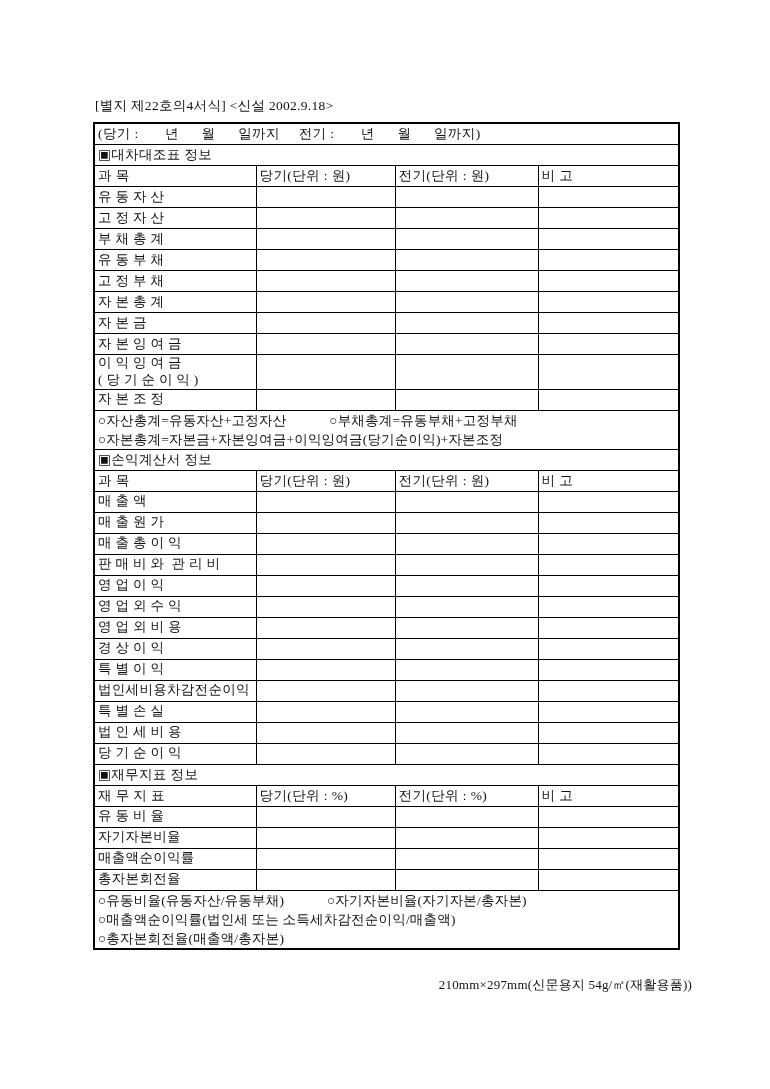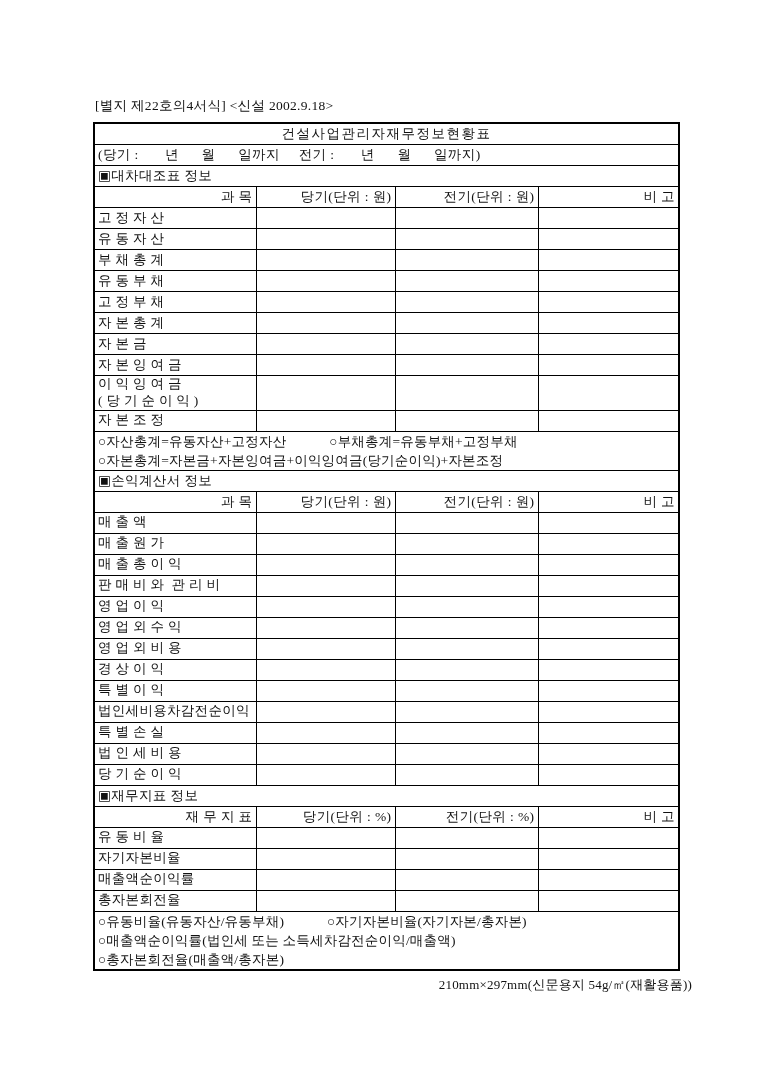--- a/index.html
+++ b/index.html
@@ -16,21 +16,21 @@
     position:absolute;left:93px;top:122px;width:585px;
     border-collapse:collapse;table-layout:fixed;border:2px solid #000;
   }
   table.form td{
     border:1px solid #000;vertical-align:middle;font-size:13.5px;
     padding:0 3px;overflow:hidden;height:20px;
   }
   .title-cell{height:21px;text-align:center;font-size:14.5px;letter-spacing:1.5px}
   .period-cell{height:20px;text-align:left;white-space:pre;letter-spacing:.4px}
   .sec-heading{height:19px;padding-left:4px;letter-spacing:.4px}
-  .col-head{height:20px;text-align:right;letter-spacing:.4px}
+  .col-head{height:20px;text-align:left;letter-spacing:.4px}
   .label-cell{white-space:pre-wrap;padding-left:4px;letter-spacing:.3px;line-height:1.25}
   .indent{padding-left:13px}
   .tall-row td{height:36px}
   .is-row td{height:18px}
   .note-cell{white-space:pre-wrap;line-height:19px;padding:2px 4px;letter-spacing:.2px}
   .footer{
     position:absolute;top:976px;right:78px;font-size:13px;letter-spacing:.2px;white-space:pre;
   }
 </style>
 </head>
@@ -42,42 +42,39 @@
 
   <table class="form">
     <colgroup>
       <col style="width:162px">
         <col style="width:139px">
         <col style="width:143px">
         <col style="width:141px">
     </colgroup>
     <tbody id="form-body">
       <tr>
-        <td colspan="4" class="title-cell">건설사업관리자재무정보현황표</td>
-      </tr>
-      <tr>
         <td colspan="4" class="period-cell">(당기 :       년      월      일까지     전기 :       년      월      일까지)</td>
       </tr>
     <tr>
           <td class="sec-heading" colspan="4">▣대차대조표 정보</td>
         </tr>
         <tr>
           <td class="col-head">과 목</td>
           <td class="col-head">당기(단위 : 원)</td>
           <td class="col-head">전기(단위 : 원)</td>
           <td class="col-head">비 고</td>
         </tr>
         <tr>
+          <td class="label-cell indent">유 동 자 산</td>
+          <td class="value-cell"></td>
+          <td class="value-cell"></td>
+          <td class="value-cell"></td>
+        </tr>
+        <tr>
           <td class="label-cell indent">고 정 자 산</td>
-          <td class="value-cell"></td>
-          <td class="value-cell"></td>
-          <td class="value-cell"></td>
-        </tr>
-        <tr>
-          <td class="label-cell indent">유 동 자 산</td>
           <td class="value-cell"></td>
           <td class="value-cell"></td>
           <td class="value-cell"></td>
         </tr>
         <tr>
           <td class="label-cell">부 채 총 계</td>
           <td class="value-cell"></td>
           <td class="value-cell"></td>
           <td class="value-cell"></td>
         </tr>

